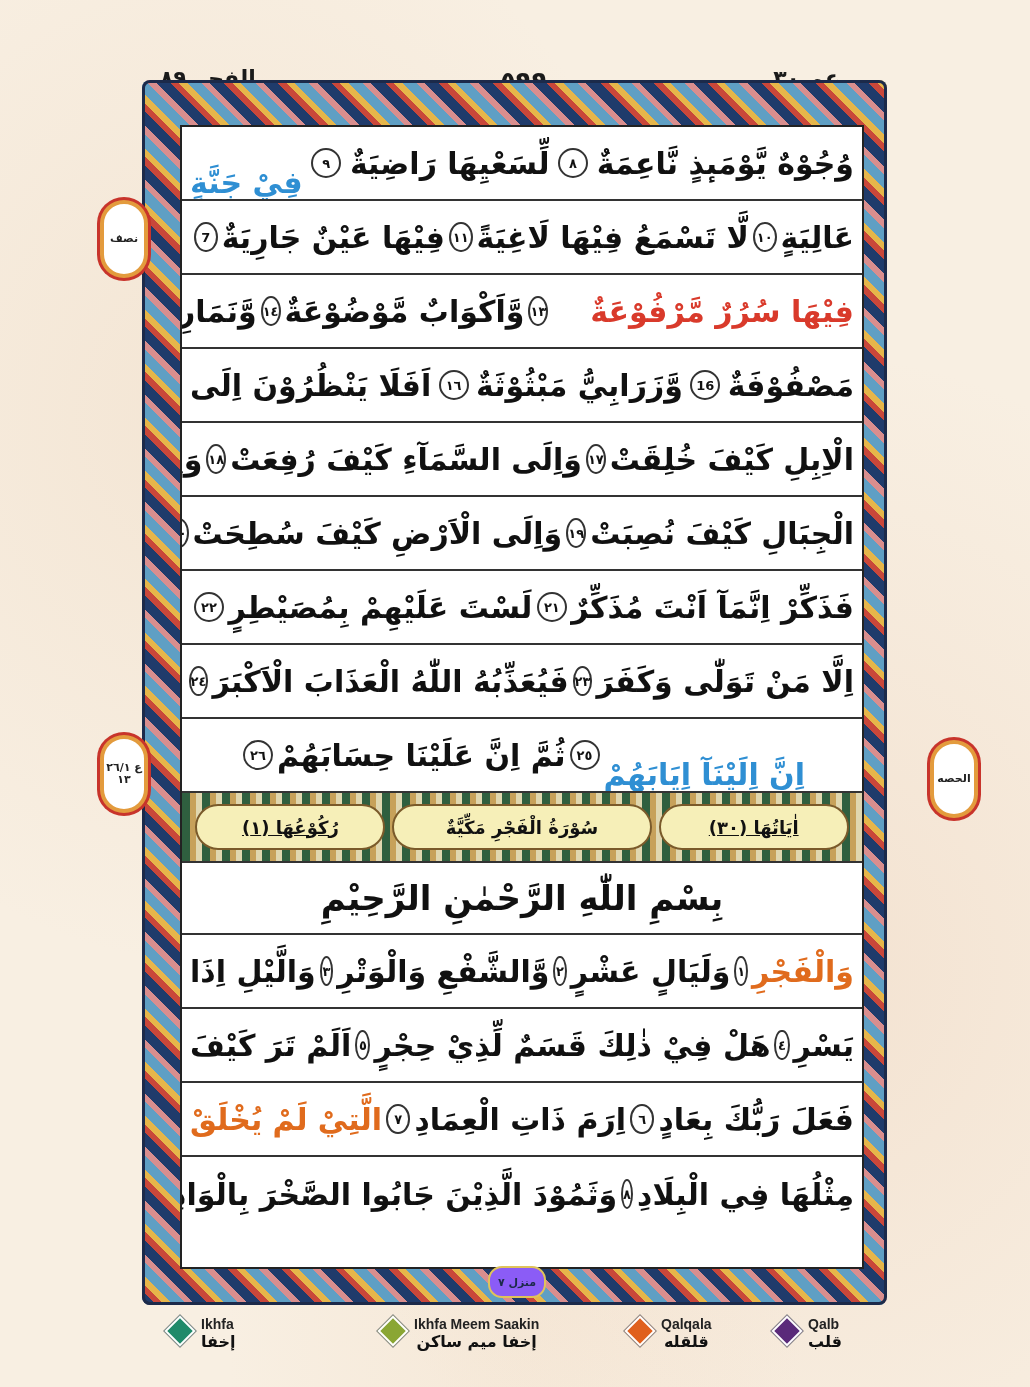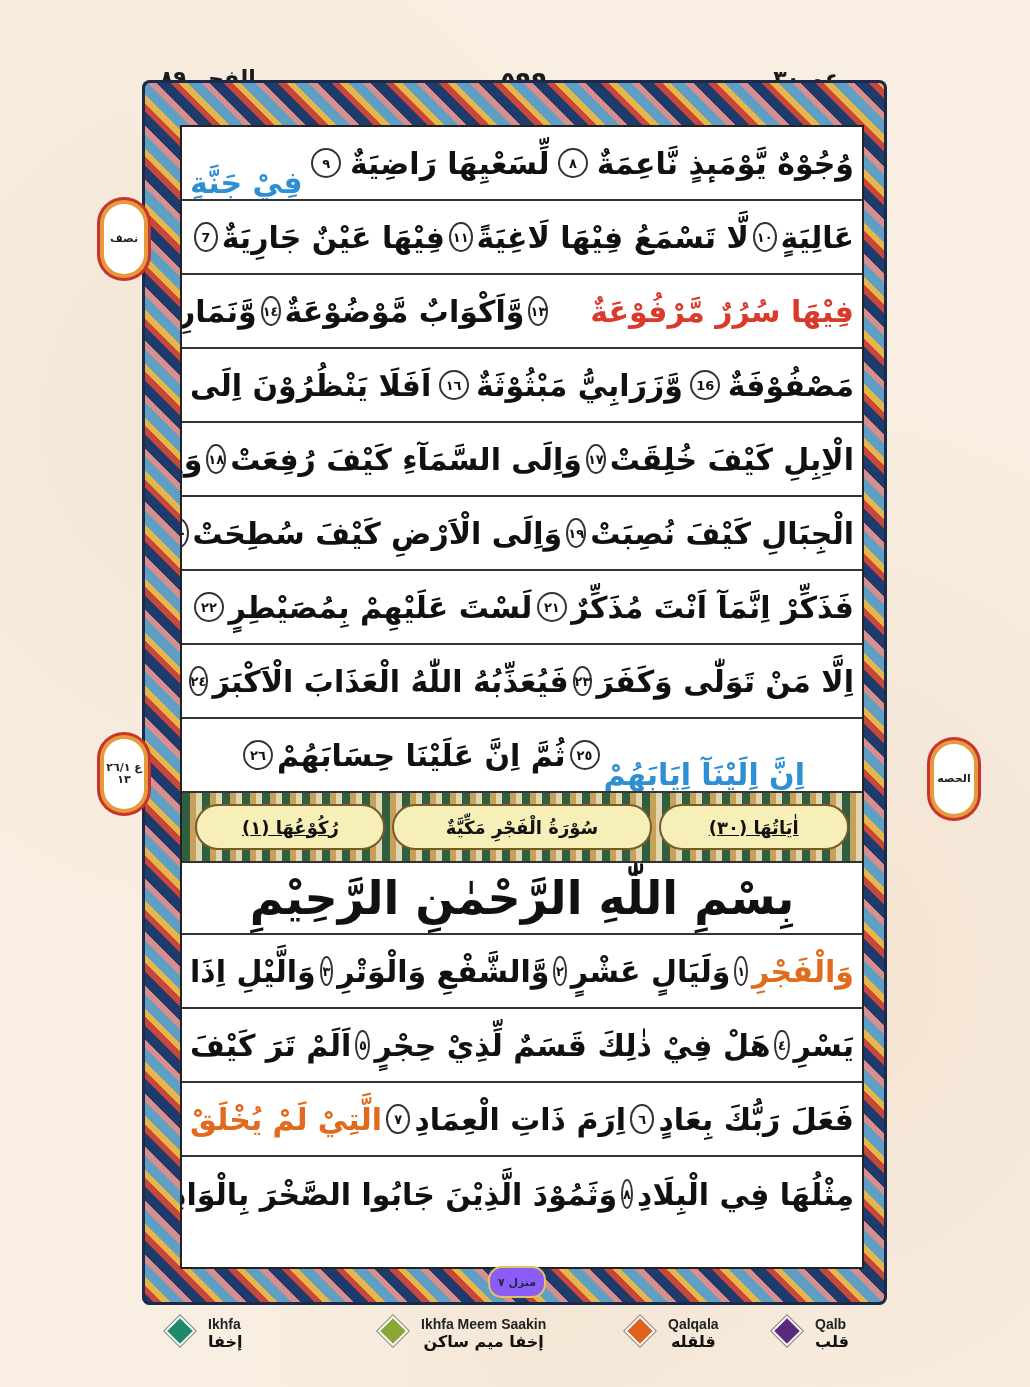--- a/index.html
+++ b/index.html
@@ -50,37 +50,37 @@
     background:repeating-linear-gradient(90deg,#2f5f3f 0 8px,#c7a15a 8px 14px,#e0d7b0 14px 20px);
     display:flex; align-items:center; justify-content:space-around; direction:rtl; padding:0 10px;
   }
   .cartouche {
     background:#f6efb8; border:2px solid #7a5a2a; border-radius:26px;
     height:42px; display:flex; align-items:center; justify-content:center;
     font-size:18px; font-weight:bold; color:#111; padding:0 18px;
   }
   .c-side { width:150px;text-decoration:underline; }
   .c-mid { width:220px; }
-  .bismillah { height:72px; font-size:46px; }
+  .bismillah { height:72px; font-size:34px; }
   .side-medallion {
     position:absolute; width:40px; height:70px;
     background:#fff; border:4px solid #e39b3d; box-shadow:0 0 0 3px #c8342b;
     border-radius:50% / 30%;
     display:flex; align-items:center; justify-content:center; flex-direction:column;
     font-size:11px; font-weight:bold; color:#222; text-align:center; line-height:1.1;
   }
   .manzil {
     position:absolute; left:488px; top:1266px; width:54px; height:28px;
     background:#8b5cf6; border:2px solid #e0c35a; border-radius:14px;
     font-size:11px; display:flex; align-items:center; justify-content:center; font-weight:bold; color:#1c2a4a;
   }
   .legend { position:absolute; top:1316px; left:0; width:1030px; height:60px; }
   .legend-item { position:absolute; top:0; display:flex; align-items:flex-start; }
   .diamond { width:18px; height:18px; transform:rotate(45deg); margin:4px 10px 0 4px; border:2px solid #fff; box-shadow:0 0 0 1px #888; }
-  .legend-text { display:flex; flex-direction:column;margin-left:7px; }
+  .legend-text { display:flex; flex-direction:column; }
   .legend-en { font-family:"Liberation Sans", sans-serif; font-weight:bold; font-size:14px; color:#222; }
   .legend-ar { font-size:16px; font-weight:bold; color:#111; text-align:center; direction:rtl; }
 </style>
 </head>
 <body>
 
 <div class="header">
   <span class="hdr-right">عم ٣٠</span>
   <span class="hdr-center">٥٩٩</span>
   <span class="hdr-left">الفجر ٨٩</span>

